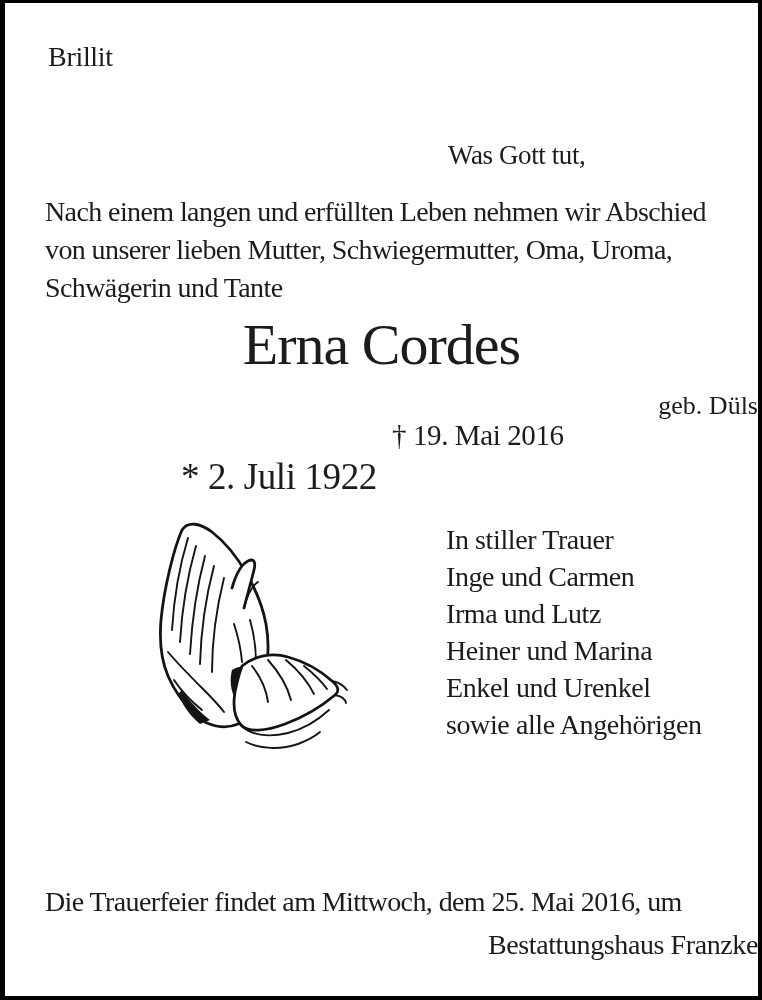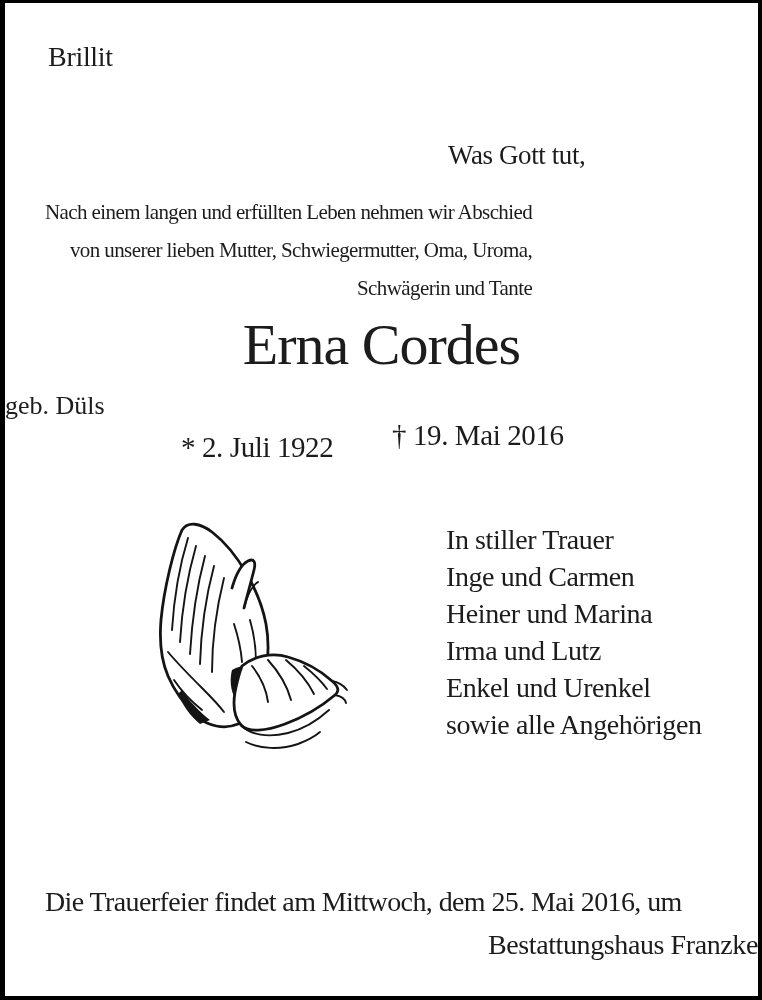--- a/index.html
+++ b/index.html
@@ -31,39 +31,38 @@
   }
   .motto {
     left: 443px; top: 99px;
     font-size: 27px;
     line-height: 35px;
     letter-spacing: -0.4px;
     margin-top: 36px;
   }
   .intro {
     left: 40px; top: 190px;
-    font-size: 21px;
+    font-size: 28px;
     line-height: 38px;
     letter-spacing: -0.6px;
-    text-align: right;
   }
   .deceased-name {
     left: 0; right: 0; top: 308px;
     text-align: center;
     font-size: 58px;
     letter-spacing: -1px;
   }
   .maiden {
     left: 0; right: 0; top: 388px;
-    text-align: left;
+    text-align: right;
     font-size: 26px;
   }
   .birth {
-    left: 176px; top: 428px;
-    font-size: 29px;
+    left: 176px; top: 452px;
+    font-size: 37px;
     letter-spacing: -0.4px;
   }
   .death {
     left: 387px; top: 416px;
     font-size: 29px;
     letter-spacing: -0.4px;
   }
   .hands {
     left: 141px; top: 501px;
     width: 245px; height: 260px;
@@ -160,22 +159,22 @@
       <path class="inner" d="M189,191 C195,192 199,195 200,199"></path>
 
       <path class="inner" d="M95,221 C104,231 122,234 142,229 C158,225 172,216 183,206"></path>
       <path class="inner" d="M100,238 C114,245 134,246 152,240 C160,237 168,233 174,228"></path>
     </svg>
   </div>
 
   <div class="abs mourners">
     <div class="nowrap">In stiller Trauer</div>
     <div class="nowrap">Inge und Carmen</div>
+    <div class="nowrap">Irma und Lutz</div>
     <div class="nowrap">Heiner und Marina</div>
-    <div class="nowrap">Irma und Lutz</div>
     <div class="nowrap">Enkel und Urenkel</div>
     <div class="nowrap">sowie alle Angehörigen</div>
   </div>
 
   <div class="abs funeral">
     <div class="nowrap">Die Trauerfeier findet am Mittwoch, dem 25. Mai 2016, um</div>
     
     
   </div>
 

